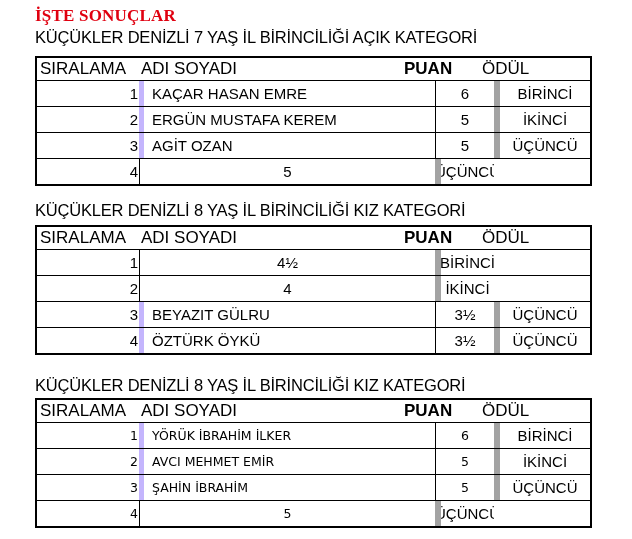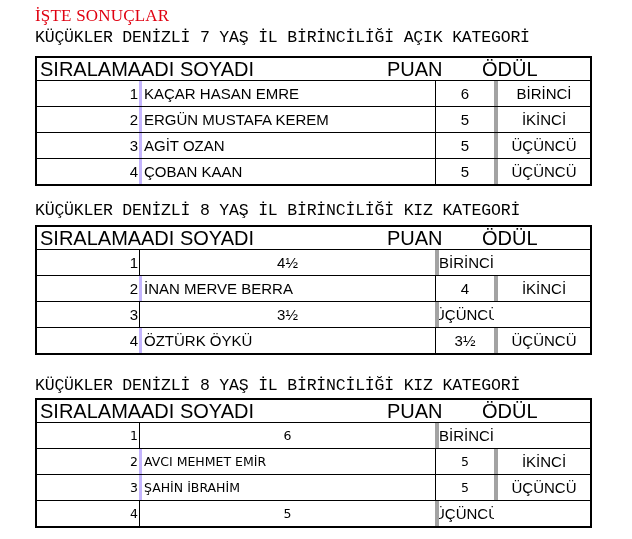--- a/index.html
+++ b/index.html
@@ -13,84 +13,83 @@
     position: relative;
     font-family: "Liberation Sans", sans-serif;
     color: #000000;
     overflow: hidden;
   }
   .red-heading {
     position: absolute;
     left: 35px;
     top: 6px;
     font-family: "Liberation Serif", serif;
-    font-weight: normal;
+    font-weight: bold;
     font-size: 17px;
     color: #e00010;
     letter-spacing: 0.2px;
   }
   .section-title {
     position: absolute;
     left: 35px;
     font-size: 16.5px;
     font-weight: normal;
     white-space: nowrap;
     letter-spacing: -0.2px;
-    font-family: Liberation Mono, monospace;
   }
   .results-table {
     position: absolute;
     left: 35px;
     width: 553px;
     border: 2px solid #000000;
     box-sizing: content-box;
     background: #ffffff;
   }
   .thead {
     position: relative;
     height: 22px;
-    font-size: 20px;
+    font-size: 17px;
   }
   .thead span {
     position: absolute;
     top: 50%;
     transform: translateY(-50%);
     white-space: nowrap;
   }
   .h-rank  { left: 3px; }
   .h-name  { left: 104px; }
-  .h-points{ left: 350px; }
+  .h-points{ left: 367px; font-weight: bold; }
   .h-prize { left: 445px; }
   .trow {
     display: grid;
     grid-template-columns: 102px 296px 59px 1fr;
     height: 25px;
     border-top: 1px solid #000000;
     font-size: 15px;
   }
   .cell {
     display: flex;
     align-items: center;
     overflow: hidden;
     white-space: nowrap;
   }
   .rank-cell {
     justify-content: flex-end;
     padding-right: 1px;
   }
   .name-cell {
-    border-left: 3px solid #c4b5fd;
-    padding-left: 2px;
+    border-left: 5px solid #c4b5fd;
+    padding-left: 8px;
   }
   .points-cell {
     border-left: 1px solid #000000;
     justify-content: center;
   }
   .prize-cell {
-    border-left: 4px solid #a3a3a3;
+    border-left: 6px solid #a3a3a3;
     justify-content: center;
   }
   
   .alt-font .rank-cell,
   .alt-font .name-cell,
   .alt-font .points-cell {
     font-family: "DejaVu Sans", sans-serif;
     font-size: 12.5px;
   }
   #title-1 { top: 28px; }
@@ -126,47 +125,46 @@
     <div class="cell prize-cell">İKİNCİ</div>
   </div>
   <div class="trow">
     <div class="cell rank-cell">3</div>
     <div class="cell name-cell">AGİT OZAN</div>
     <div class="cell points-cell">5</div>
     <div class="cell prize-cell">ÜÇÜNCÜ</div>
   </div>
   <div class="trow">
     <div class="cell rank-cell">4</div>
-    <div class="cell name-cell">ÇOBAN KAAN</div>
     <div class="cell points-cell">5</div>
     <div class="cell prize-cell">ÜÇÜNCÜ</div>
   </div>
 </div>
 
 <div class="section-title" id="title-2">KÜÇÜKLER DENİZLİ 8 YAŞ İL BİRİNCİLİĞİ KIZ KATEGORİ</div>
 <div class="results-table" id="table-2">
   <div class="thead">
     <span class="h-rank">SIRALAMA</span>
     <span class="h-name">ADI SOYADI</span>
     <span class="h-points">PUAN</span>
     <span class="h-prize">ÖDÜL</span>
   </div>
   <div class="trow">
     <div class="cell rank-cell">1</div>
     <div class="cell points-cell">4½</div>
     <div class="cell prize-cell">BİRİNCİ</div>
   </div>
   <div class="trow">
     <div class="cell rank-cell">2</div>
-    <div class="cell name-cell">İNAN MERVE BERRA</div>
     <div class="cell points-cell">4</div>
     <div class="cell prize-cell">İKİNCİ</div>
   </div>
   <div class="trow">
     <div class="cell rank-cell">3</div>
+    <div class="cell name-cell">BEYAZIT GÜLRU</div>
     <div class="cell points-cell">3½</div>
     <div class="cell prize-cell">ÜÇÜNCÜ</div>
   </div>
   <div class="trow">
     <div class="cell rank-cell">4</div>
     <div class="cell name-cell">ÖZTÜRK ÖYKÜ</div>
     <div class="cell points-cell">3½</div>
     <div class="cell prize-cell">ÜÇÜNCÜ</div>
   </div>
 </div>
@@ -174,20 +172,21 @@
 <div class="section-title" id="title-3">KÜÇÜKLER DENİZLİ 8 YAŞ İL BİRİNCİLİĞİ KIZ KATEGORİ</div>
 <div class="results-table" id="table-3">
   <div class="thead">
     <span class="h-rank">SIRALAMA</span>
     <span class="h-name">ADI SOYADI</span>
     <span class="h-points">PUAN</span>
     <span class="h-prize">ÖDÜL</span>
   </div>
   <div class="trow alt-font">
     <div class="cell rank-cell">1</div>
+    <div class="cell name-cell">YÖRÜK İBRAHİM İLKER</div>
     <div class="cell points-cell">6</div>
     <div class="cell prize-cell">BİRİNCİ</div>
   </div>
   <div class="trow alt-font">
     <div class="cell rank-cell">2</div>
     <div class="cell name-cell">AVCI MEHMET EMİR</div>
     <div class="cell points-cell">5</div>
     <div class="cell prize-cell">İKİNCİ</div>
   </div>
   <div class="trow alt-font">

